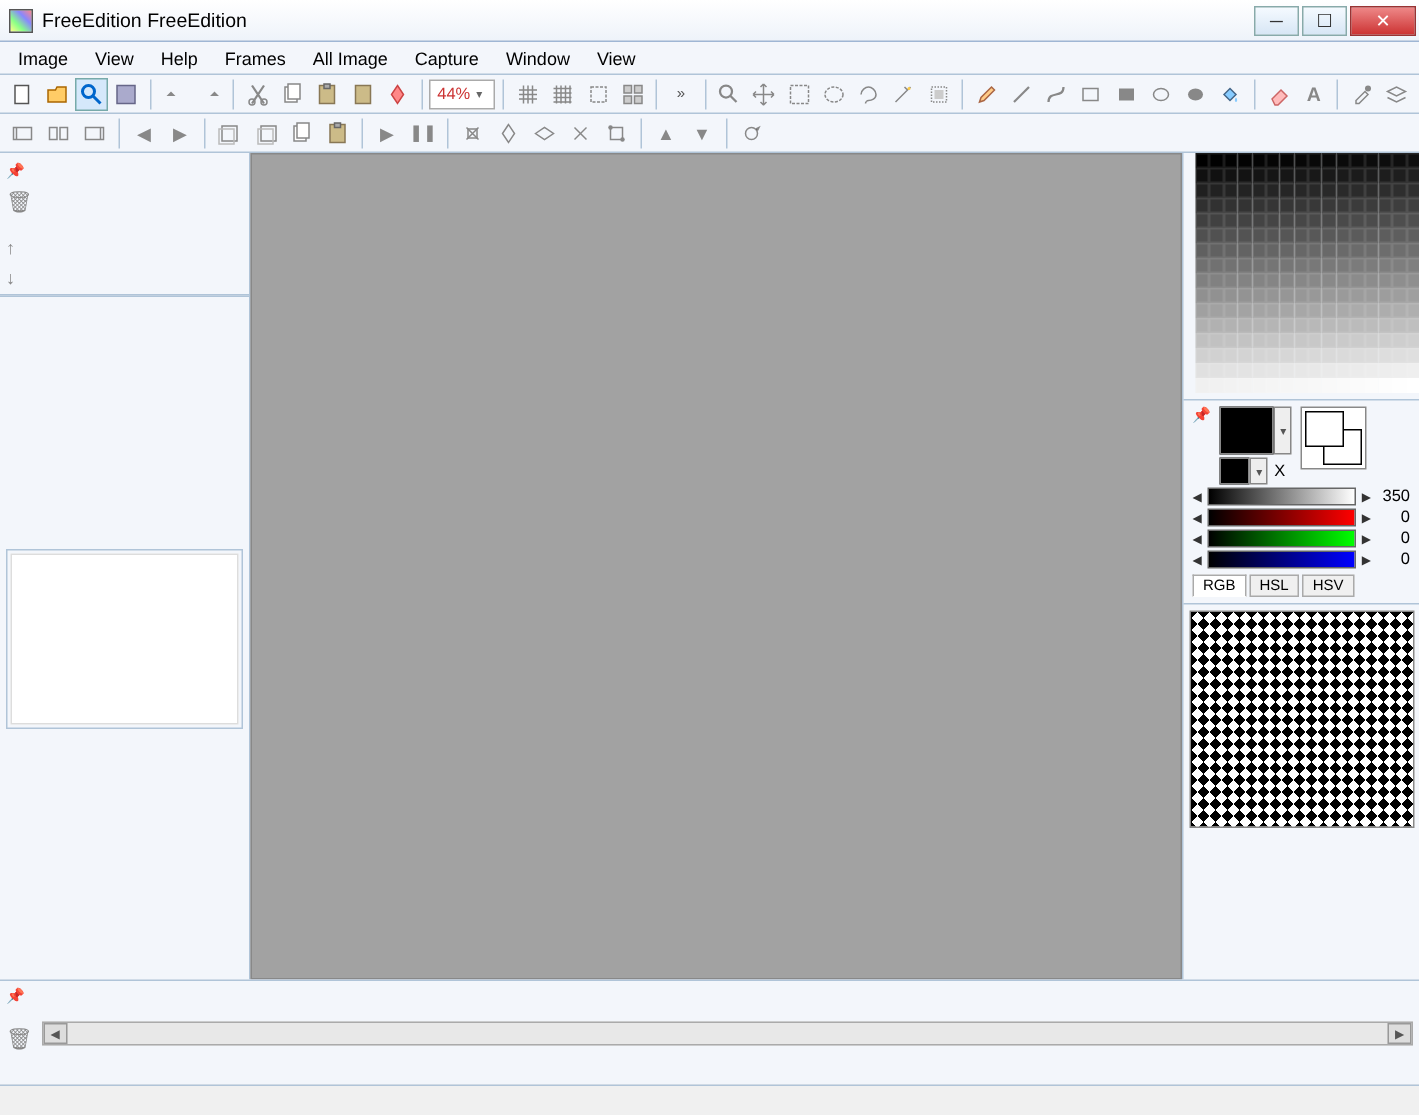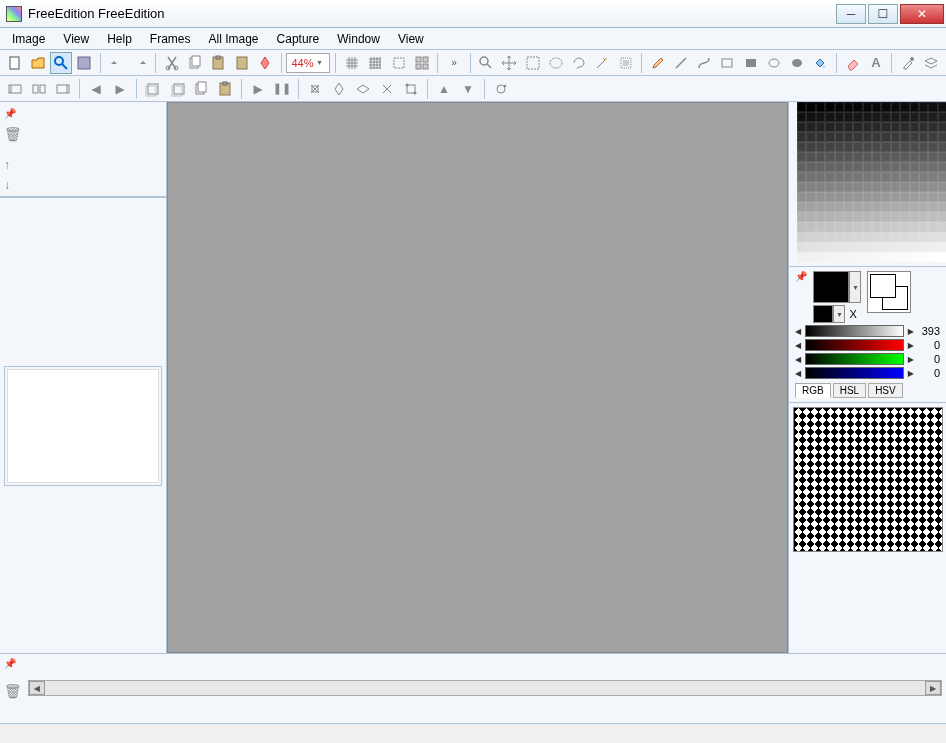--- a/index.html
+++ b/index.html
@@ -713,21 +713,21 @@
         <div class="fgbg-swatch">
           <div class="bg"></div>
             <div class="fg"></div>
         </div>
       </div>
 
       <div class="slider-row">
         <span class="arr">◀</span>
         <div class="slider gray"></div>
         <span class="arr">▶</span>
-        <span class="slider-val">393</span>
+        <span class="slider-val">350</span>
       </div>
       <div class="slider-row">
         <span class="arr">◀</span>
         <div class="slider red"></div>
         <span class="arr">▶</span>
         <span class="slider-val">0</span>
       </div>
       <div class="slider-row">
         <span class="arr">◀</span>
         <div class="slider green"></div>

